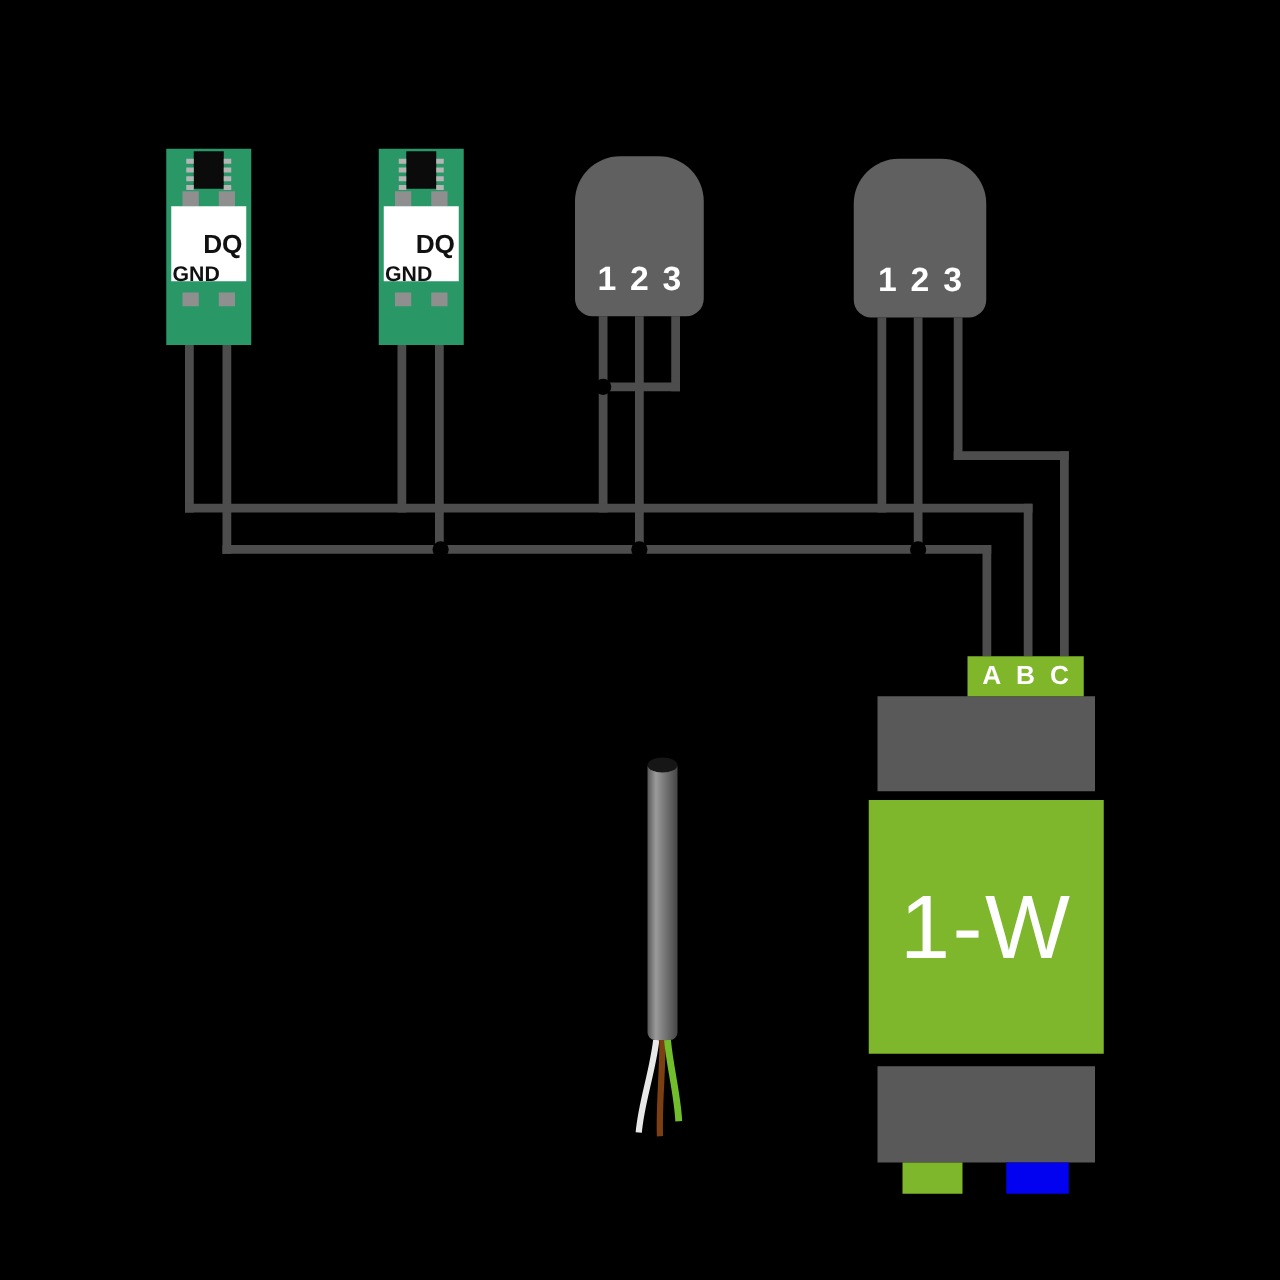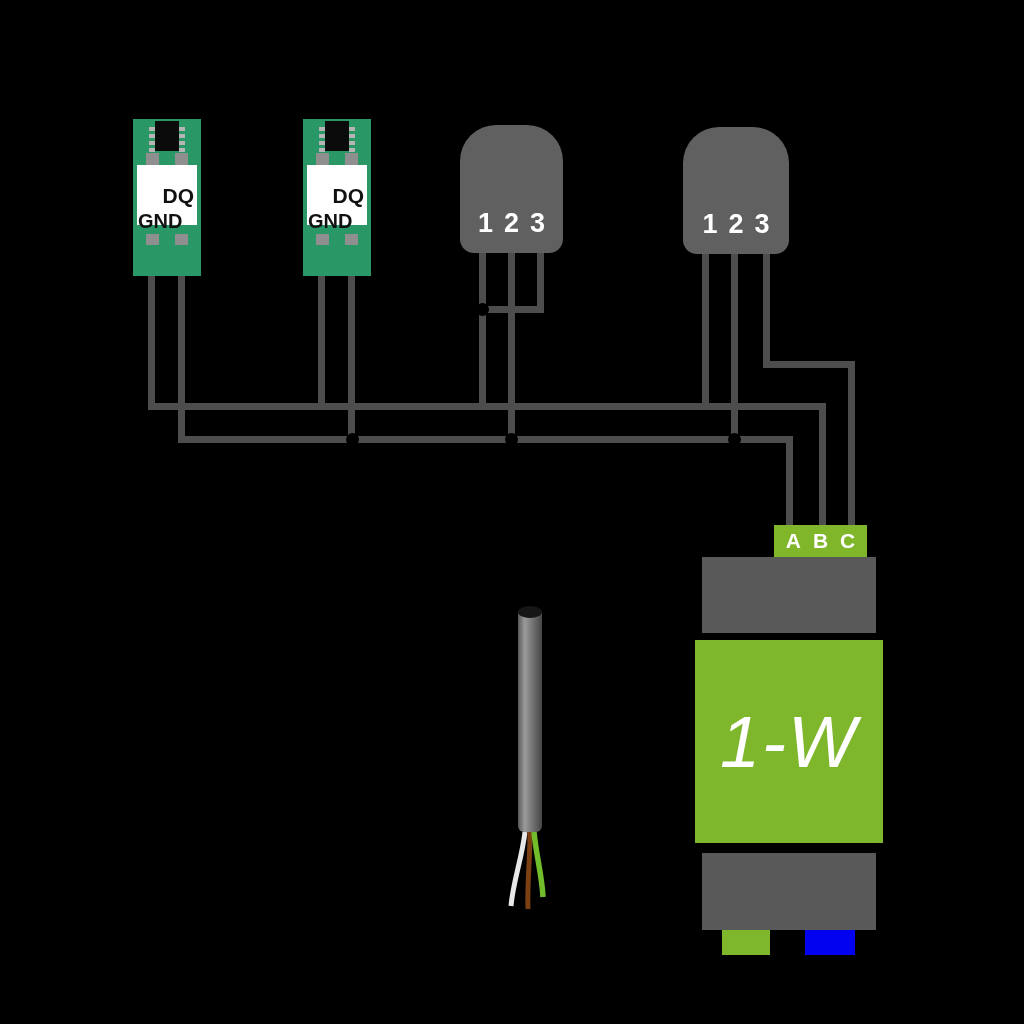--- a/index.html
+++ b/index.html
@@ -18,38 +18,38 @@
   .abs{position:absolute;}
 
   
   .pcb-sensor{width:68px;height:157px;background:var(--pcb-green);}
   .chip{position:absolute;left:22px;top:2px;width:24px;height:30px;background:var(--chip-black);}
   .chip-pin{position:absolute;width:6px;height:4px;background:var(--chip-pin);}
   .pad{position:absolute;width:13px;height:12px;background:var(--pcb-pad);z-index:1;}
   .pad.bl{top:115px;height:11px;}
   .sensor-label{position:absolute;left:4px;top:46px;width:60px;height:60px;background:var(--label-bg);z-index:2;}
   .sensor-label .dq{position:absolute;top:19px;right:3px;font-size:21px;font-weight:bold;color:var(--label-text);letter-spacing:0;}
-  .sensor-label .gnd{position:absolute;top:45px;left:1px;font-size:20px;font-weight:bold;color:var(--label-text);text-align:right;}
+  .sensor-label .gnd{position:absolute;top:45px;left:1px;font-size:17px;font-weight:bold;color:var(--label-text);text-align:right;}
 
   
   .probe{background:var(--probe-gray);border-radius:36px 36px 14px 14px;}
   .probe .pins{position:absolute;left:0;bottom:14px;width:100%;display:flex;justify-content:center;gap:11px;
     color:var(--probe-text);font-size:27px;font-weight:bold;}
 
   
   .wire{position:absolute;background:var(--wire-gray);}
   .dot{position:absolute;width:13px;height:13px;border-radius:50%;background:var(--junction-black);z-index:3;}
 
   
   .terminal{left:774px;top:525px;width:93px;height:32px;background:var(--terminal-green);
     display:flex;justify-content:space-evenly;align-items:center;z-index:2;}
   .terminal span{color:var(--terminal-text);font-size:21px;font-weight:bold;}
   .module-gray{background:var(--module-gray);}
   .module-body{left:695px;top:640px;width:188px;height:203px;background:var(--module-green);
-    display:flex;align-items:center;justify-content:center;font-style:italic;}
+    display:flex;align-items:center;justify-content:center;}
   .module-body .one-w{color:var(--module-text);font-size:72px;font-weight:300;letter-spacing:2px;}
   .conn-green{left:722px;top:930px;width:48px;height:25px;background:var(--module-green);}
   .conn-blue{left:805px;top:930px;width:50px;height:25px;background:var(--connector-blue);}
 
   
   .cable-body{left:518px;top:610px;width:24px;height:222px;z-index:2;
     background:linear-gradient(90deg,#585858 0%,#9b9b9b 28%,#7a7a7a 55%,#4a4a4a 96%);
     border-radius:4px 4px 6px 6px;}
   .cable-cap{left:518px;top:606px;width:24px;height:12px;border-radius:50%;background:var(--cable-dark);z-index:3;}
   .cable-frays{left:504px;top:830px;z-index:1;}

